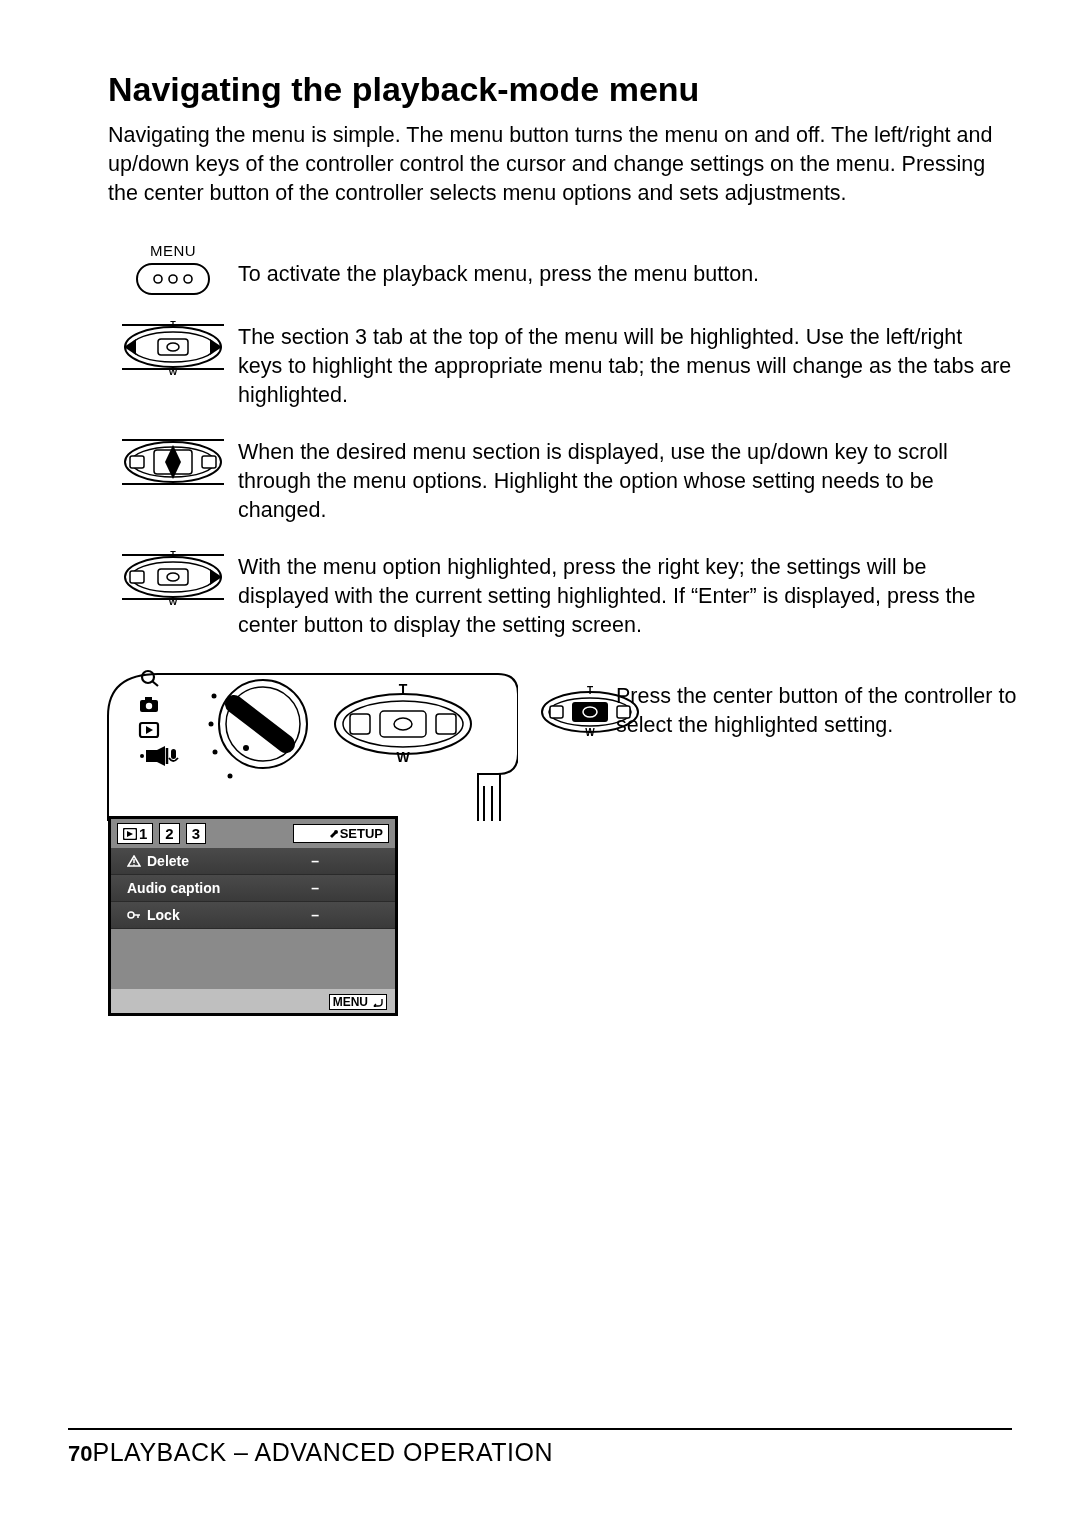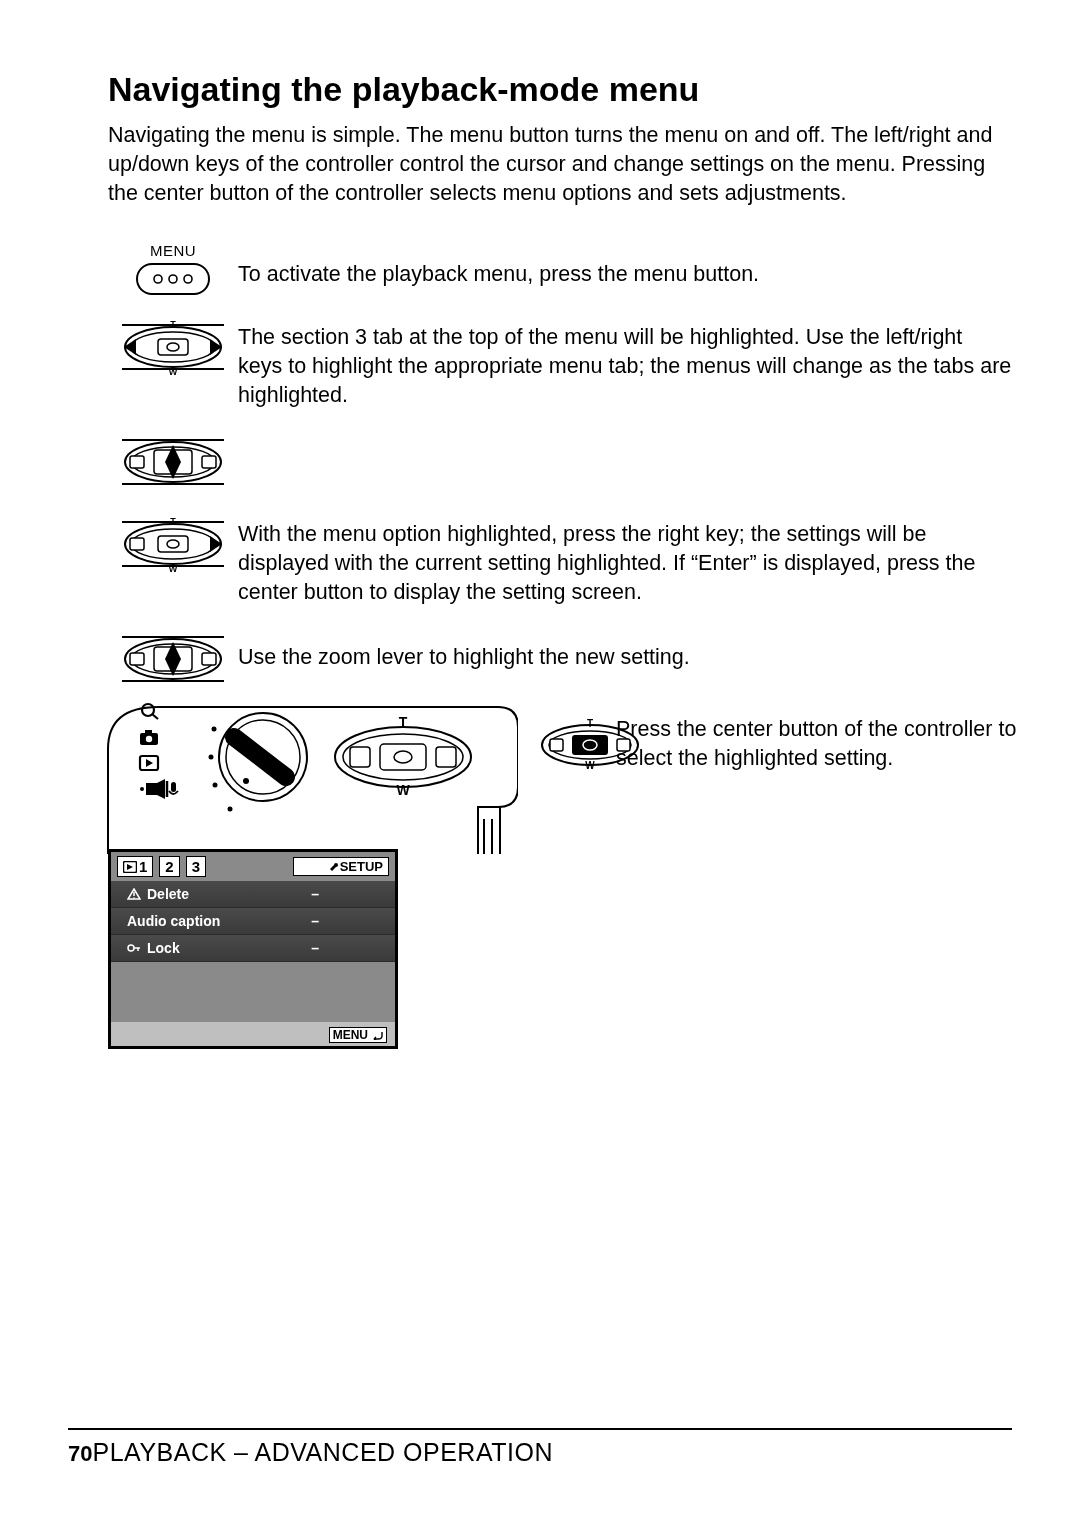--- a/index.html
+++ b/index.html
@@ -204,56 +204,41 @@
         <line x1="4" y1="52" x2="106" y2="52" stroke="#000" stroke-width="2"></line>
         <ellipse cx="55" cy="30" rx="48" ry="20" fill="#fff" stroke="#000" stroke-width="2"></ellipse>
         <ellipse cx="55" cy="30" rx="42" ry="15" fill="none" stroke="#000" stroke-width="1.5"></ellipse>
         <rect x="12" y="24" width="14" height="12" rx="2" fill="#fff" stroke="#000" stroke-width="1.5"></rect>
         <rect x="84" y="24" width="14" height="12" rx="2" fill="#fff" stroke="#000" stroke-width="1.5"></rect>
         <rect x="36" y="18" width="38" height="24" rx="3" fill="#fff" stroke="#000" stroke-width="1.5"></rect>
         <polygon points="47,30 63,30 55,13" fill="#000"></polygon>
         <polygon points="47,30 63,30 55,47" fill="#000"></polygon>
       </svg>
     </div>
+    <div class="step-text">When the desired menu section is displayed, use the up/down key to scroll through the menu options. Highlight the option whose setting needs to be changed.</div>
   </div>
 
   <div class="step-row">
     <div class="step-icon">
       <svg width="110" height="60" viewBox="0 0 110 60">
         <line x1="4" y1="8" x2="106" y2="8" stroke="#000" stroke-width="2"></line>
         <line x1="4" y1="52" x2="106" y2="52" stroke="#000" stroke-width="2"></line>
         <ellipse cx="55" cy="30" rx="48" ry="20" fill="#fff" stroke="#000" stroke-width="2"></ellipse>
         <ellipse cx="55" cy="30" rx="42" ry="15" fill="none" stroke="#000" stroke-width="1.5"></ellipse>
         <rect x="12" y="24" width="14" height="12" rx="2" fill="#fff" stroke="#000" stroke-width="1.5"></rect>
         <polygon points="92,22 92,38 104,30" fill="#000"></polygon>
         <rect x="40" y="22" width="30" height="16" rx="3" fill="#fff" stroke="#000" stroke-width="1.5"></rect>
         <ellipse cx="55" cy="30" rx="6" ry="4" fill="none" stroke="#000" stroke-width="1.5"></ellipse>
         <text x="55" y="10" text-anchor="middle" font-size="9" font-weight="bold">T</text>
         <text x="55" y="58" text-anchor="middle" font-size="9" font-weight="bold">W</text>
       </svg>
     </div>
     <div class="step-text">With the menu option highlighted, press the right key; the settings will be displayed with the current setting highlighted. If “Enter” is displayed, press the center button to display the setting screen.</div>
   </div>
 
-  <div class="step-row" style="margin-bottom:6px">
-    <div class="step-icon">
-      <svg width="110" height="60" viewBox="0 0 110 60">
-        <line x1="4" y1="8" x2="106" y2="8" stroke="#000" stroke-width="2"></line>
-        <line x1="4" y1="52" x2="106" y2="52" stroke="#000" stroke-width="2"></line>
-        <ellipse cx="55" cy="30" rx="48" ry="20" fill="#fff" stroke="#000" stroke-width="2"></ellipse>
-        <ellipse cx="55" cy="30" rx="42" ry="15" fill="none" stroke="#000" stroke-width="1.5"></ellipse>
-        <rect x="12" y="24" width="14" height="12" rx="2" fill="#fff" stroke="#000" stroke-width="1.5"></rect>
-        <rect x="84" y="24" width="14" height="12" rx="2" fill="#fff" stroke="#000" stroke-width="1.5"></rect>
-        <rect x="36" y="18" width="38" height="24" rx="3" fill="#fff" stroke="#000" stroke-width="1.5"></rect>
-        <polygon points="47,30 63,30 55,13" fill="#000"></polygon>
-        <polygon points="47,30 63,30 55,47" fill="#000"></polygon>
-      </svg>
-    </div>
-    <div class="step-text" style="padding-top:14px">Use the zoom lever to highlight the new setting.</div>
-  </div>
 
   <div class="camera-block">
     <div class="camera-top">
       <svg width="420" height="168" viewBox="0 0 420 168" style="position:absolute;left:-10px;top:-6px">
         <path d="M 10 165 L 10 60 Q 10 18 60 18 L 400 18 Q 420 18 420 38 L 420 98 Q 420 118 400 118 L 380 118 L 380 165" fill="none" stroke="#000" stroke-width="2"></path>
 
         <circle cx="165" cy="68" r="44" fill="#fff" stroke="#000" stroke-width="2"></circle>
         <circle cx="165" cy="68" r="37" fill="none" stroke="#000" stroke-width="1.5"></circle>
         <path d="M 136 48 L 188 88" stroke="#000" stroke-width="18" stroke-linecap="round" fill="none"></path>
         <circle cx="148" cy="92" r="3" fill="#000"></circle>

